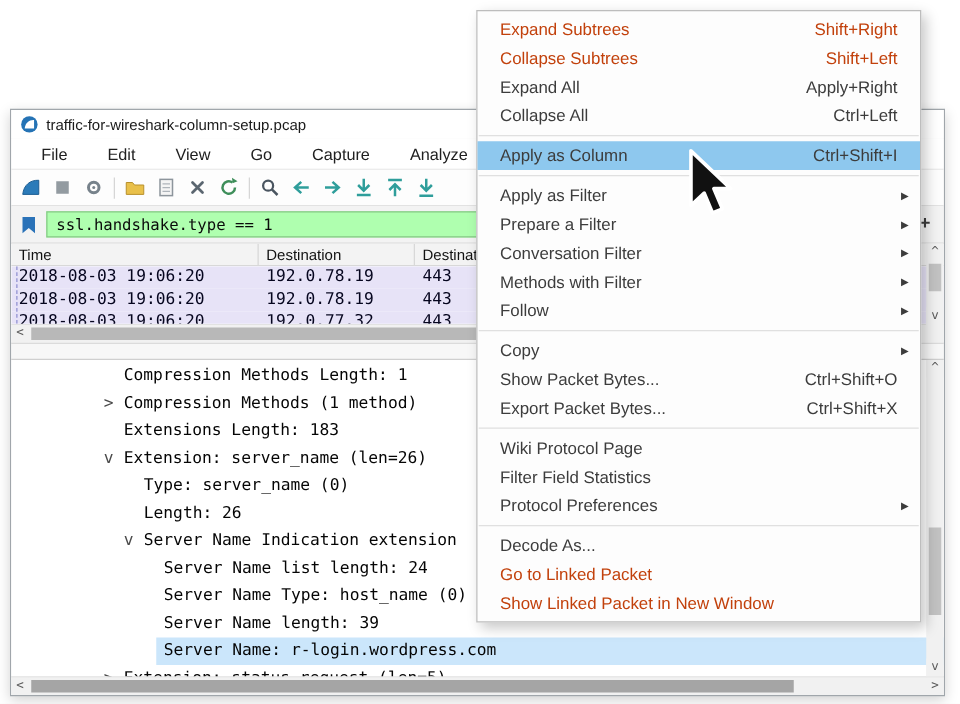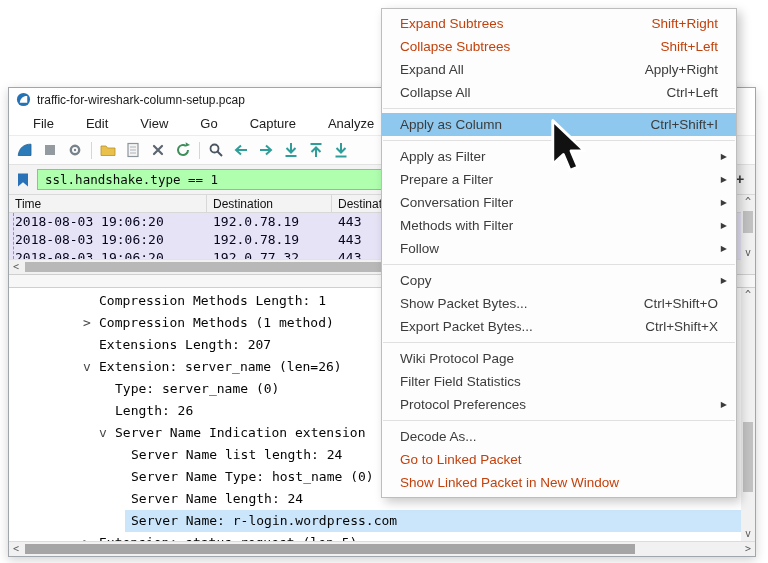--- a/index.html
+++ b/index.html
@@ -234,28 +234,28 @@
       <div class="sbtn">v</div>
     </div>
   </div>
 
   <div class="splitter"></div>
 
   <div class="details">
     <div class="dlines" id="dlines">
         <div class="dline" style="padding-left: 90px;"><span class="dtext">Compression Methods Length: 1</span></div>
         <div class="dline" style="padding-left: 74px;"><span class="darrow">&gt;</span><span class="dtext">Compression Methods (1 method)</span></div>
-        <div class="dline" style="padding-left: 90px;"><span class="dtext">Extensions Length: 207</span></div>
+        <div class="dline" style="padding-left: 90px;"><span class="dtext">Extensions Length: 183</span></div>
         <div class="dline" style="padding-left: 74px;"><span class="darrow">v</span><span class="dtext">Extension: server_name (len=26)</span></div>
         <div class="dline" style="padding-left: 106px;"><span class="dtext">Type: server_name (0)</span></div>
         <div class="dline" style="padding-left: 106px;"><span class="dtext">Length: 26</span></div>
         <div class="dline" style="padding-left: 90px;"><span class="darrow">v</span><span class="dtext">Server Name Indication extension</span></div>
         <div class="dline" style="padding-left: 122px;"><span class="dtext">Server Name list length: 24</span></div>
         <div class="dline" style="padding-left: 122px;"><span class="dtext">Server Name Type: host_name (0)</span></div>
-        <div class="dline" style="padding-left: 122px;"><span class="dtext">Server Name length: 24</span></div>
+        <div class="dline" style="padding-left: 122px;"><span class="dtext">Server Name length: 39</span></div>
         <div class="dline selected" style="margin-left: 116px; padding-left: 6px; background: rgb(203, 230, 251);"><span class="dtext">Server Name: r-login.wordpress.com</span></div>
         <div class="dline" style="padding-left: 74px;"><span class="darrow">&gt;</span><span class="dtext">Extension: status_request (len=5)</span></div>
       </div>
     <div class="vscroll dtv">
       <div class="sbtn">^</div>
       <div class="vtrack">
         <div class="sthumb v" style="top:120px;height:70px"></div>
       </div>
       <div class="sbtn">v</div>
     </div>

